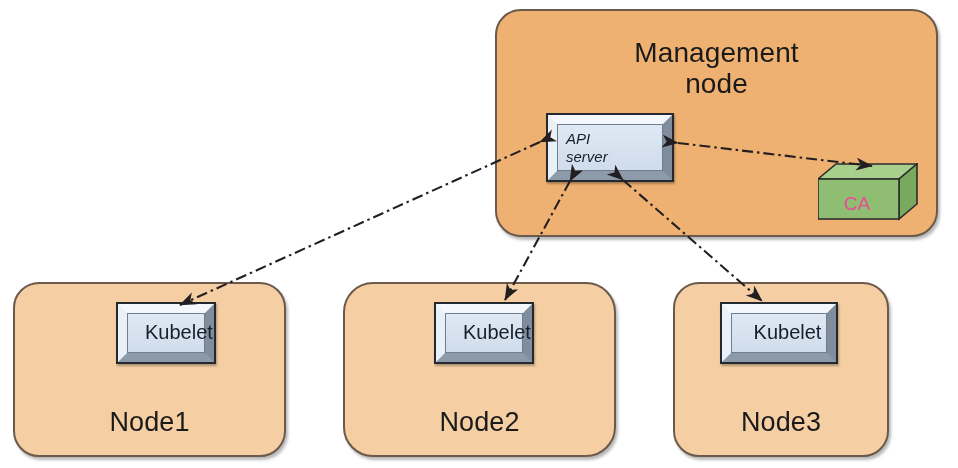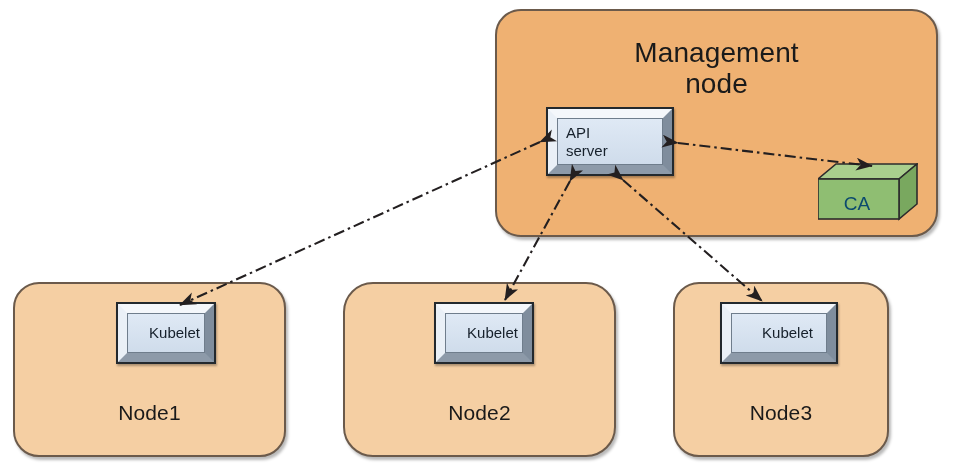--- a/index.html
+++ b/index.html
@@ -42,22 +42,22 @@
     line-height: 1.12;
     font-weight: 400;
     letter-spacing: 0.1px;
     white-space: pre-line;
   }
   .mgmt-title {
     top: 26px;
     font-size: 28px;
   }
   .node-title {
-    bottom: 30px;
-    font-size: 21px;
+    bottom: 18px;
+    font-size: 27px;
   }
 
   
   .bevel {
     position: absolute;
     box-sizing: border-box;
     border: 2px solid #23292e;
     background: #9aa7b5;
     box-shadow: 1px 2px 2px rgba(0,0,0,0.30);
   }
@@ -85,38 +85,38 @@
   .bevel .label {
     color: #16202b;
     font-size: 15px;
     line-height: 1.18;
     padding-left: 8px;
     white-space: pre-line;
     text-align: left;
     font-weight: 400;
   }
   .bevel.kubelet .label {
-    font-size: 15px;
+    font-size: 20px;
     width: 100%;
     text-align: center;
     padding-left: 17px;
   }
 
   
   .ca-box {
     position: absolute;
   }
   .ca-box .ca-label {
     position: absolute;
     left: 0;
     top: 30px;
     width: 78px;
     text-align: center;
     font-size: 19px;
-    color: #0c4a6e;
+    color: #ec4899;
   }
 
   
   #links {
     position: absolute;
     left: 0;
     top: 0;
     width: 958px;
     height: 468px;
     pointer-events: none;
@@ -132,21 +132,21 @@
 </head>
 <body>
 
 <div id="canvas">
 
   <div class="zone zone-mgmt" style="left:495px; top:9px; width:443px; height:228px;">
     <div class="zone-title mgmt-title">Management
 node</div>
   </div>
 
-  <div class="bevel api" style="left:546px; top:107px; width:128px; height:69px;">
+  <div class="bevel api" style="left:546px; top:113px; width:128px; height:69px;font-style:italic;">
     <div class="face">
       <div class="inner">
         <span class="label">API
 server</span>
       </div>
     </div>
   </div>
 
   <div class="ca-box" style="left:818px; top:163px; width:100px; height:58px;">
     <svg width="100" height="58" viewBox="0 0 100 58">

